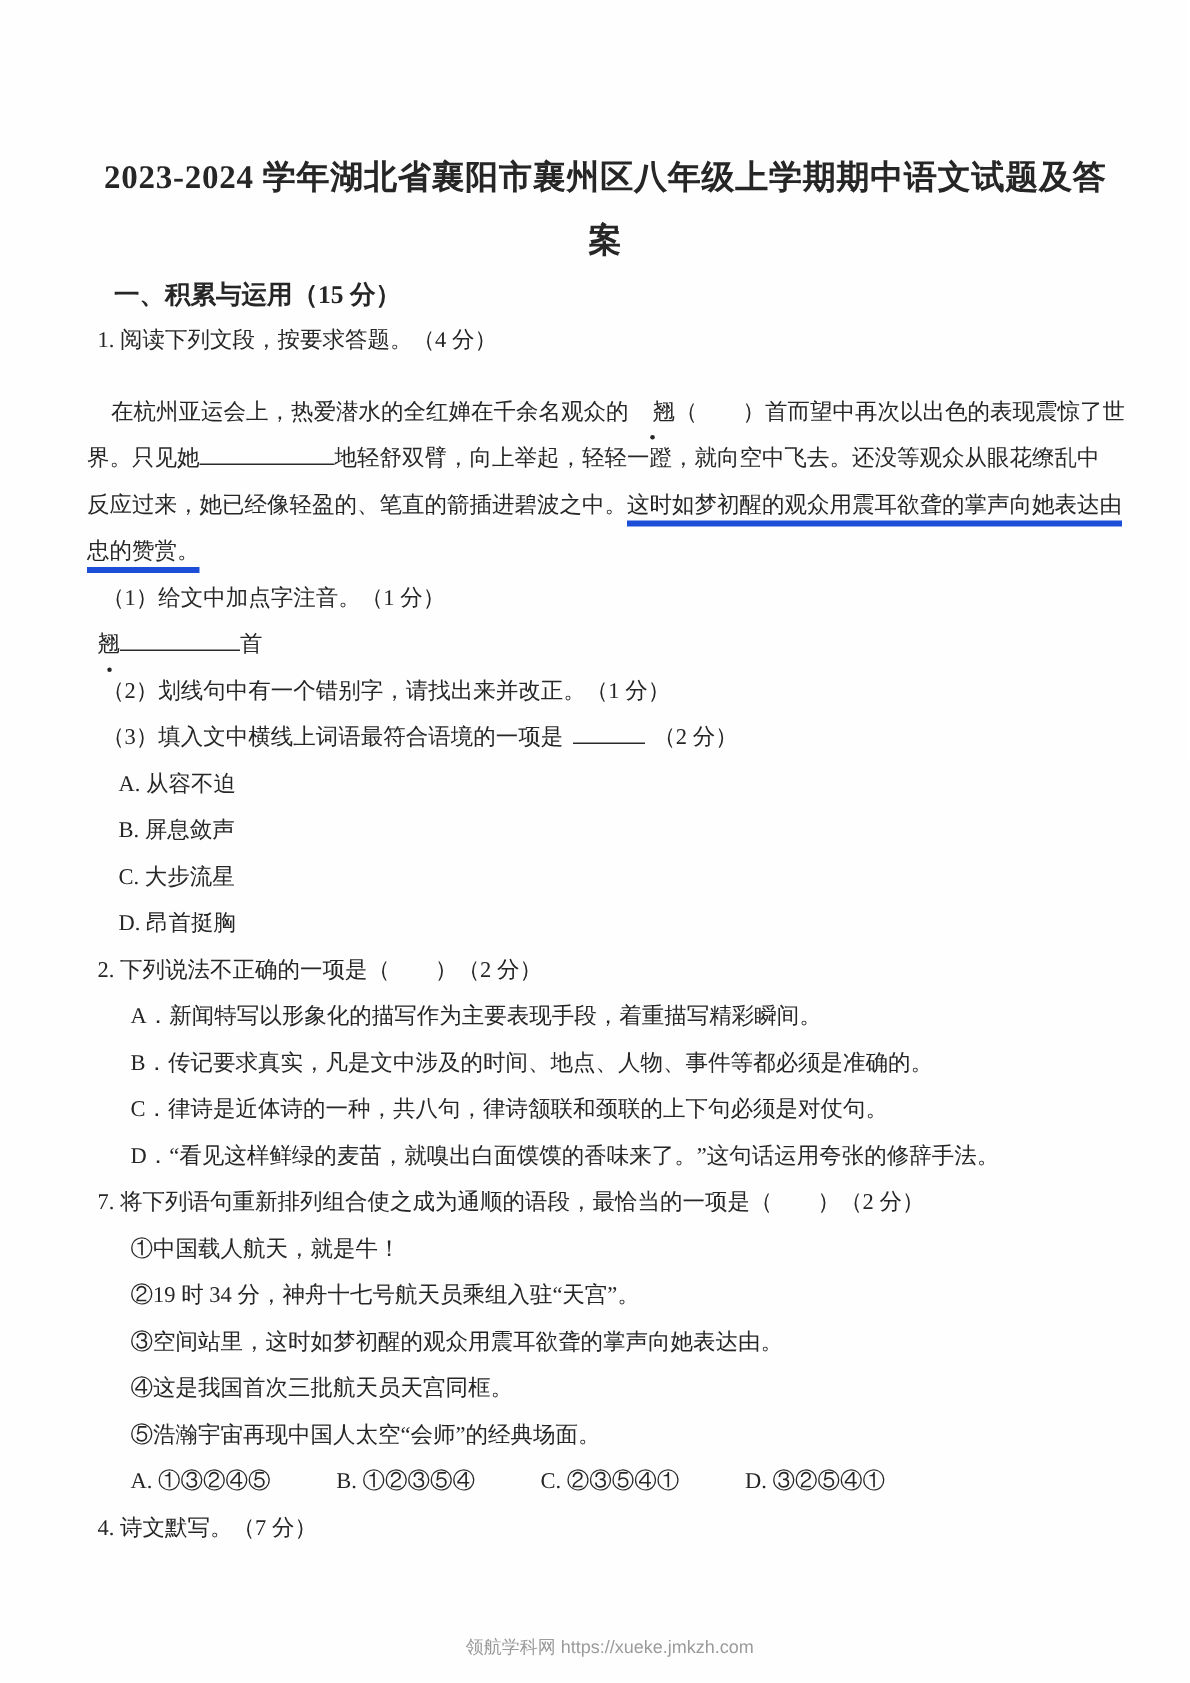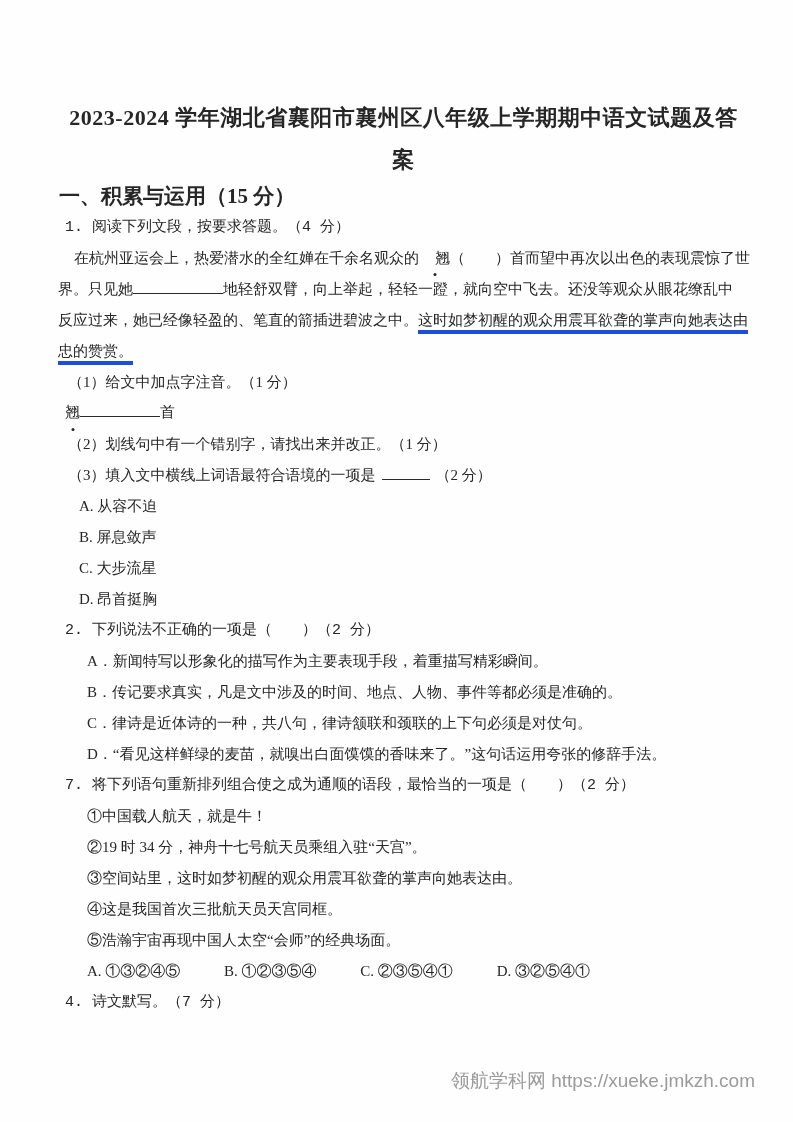--- a/index.html
+++ b/index.html
@@ -24,36 +24,36 @@
     margin: 0 0 0 -6px;
     text-align: center;
     font-size: 22px;
     font-weight: 700;
     line-height: 42px;
     letter-spacing: 0.5px;
   }
   .title .tl { display: block; }
   .heading {
     font-weight: 700;
-    font-size: 21px;
+    font-size: 17px;
     line-height: 31px;
-    margin-left: 1px;
+    margin-left: 18px;
     white-space: nowrap;
   }
   .line {
     line-height: 31px;
     white-space: nowrap;
   }
-  .stem   { margin-left: 7px; font-family: Liberation Mono, monospace; }
+  .stem   { margin-left: 7px; }
   .sub    { margin-left: 10px; }
   .opt1   { margin-left: 21px; }
   .opt2   { margin-left: 29px; }
   .item   { margin-left: 29px; }
   .choices{ margin-left: 29px; }
-  .indent { text-indent: 16px; }
+  .indent { text-indent: 16px; margin-top: 17px; }
   .choice { display: inline-block; margin-right: 40px; }
   .choice:last-child { margin-right: 0; }
   .blank {
     display: inline-block;
     border-bottom: 1px solid #2a2a2a;
     height: 15px;
     vertical-align: baseline;
   }
   .w90 { width: 90px; }
   .w80 { width: 80px; }
@@ -72,23 +72,23 @@
     left: 50%;
     bottom: -2px;
     transform: translateX(-50%);
     width: 3px;
     height: 3px;
     border-radius: 50%;
     background: #262626;
   }
   .footer {
     margin-top: 47px;
-    text-align: right;
+    text-align: center;
     color: #9b9b9b;
-    font-size: 19px;
+    font-size: 12px;
     font-family: "Liberation Sans", "DejaVu Sans", sans-serif;
     line-height: 32px;
   }
 </style>
 </head>
 <body>
 
 <div class="page">
 
   <h1 class="title">

